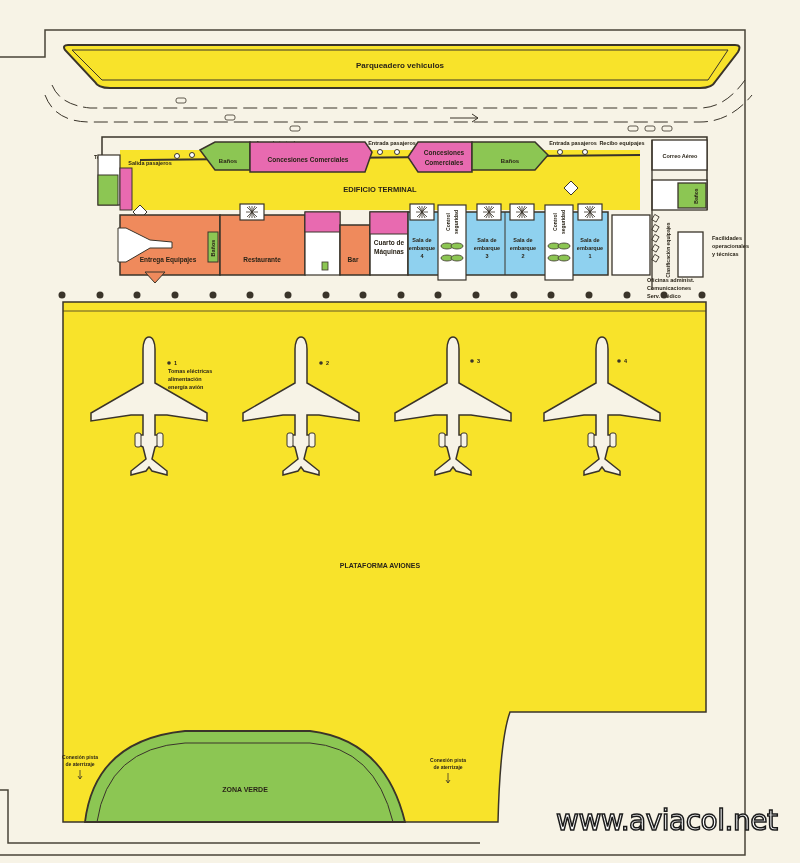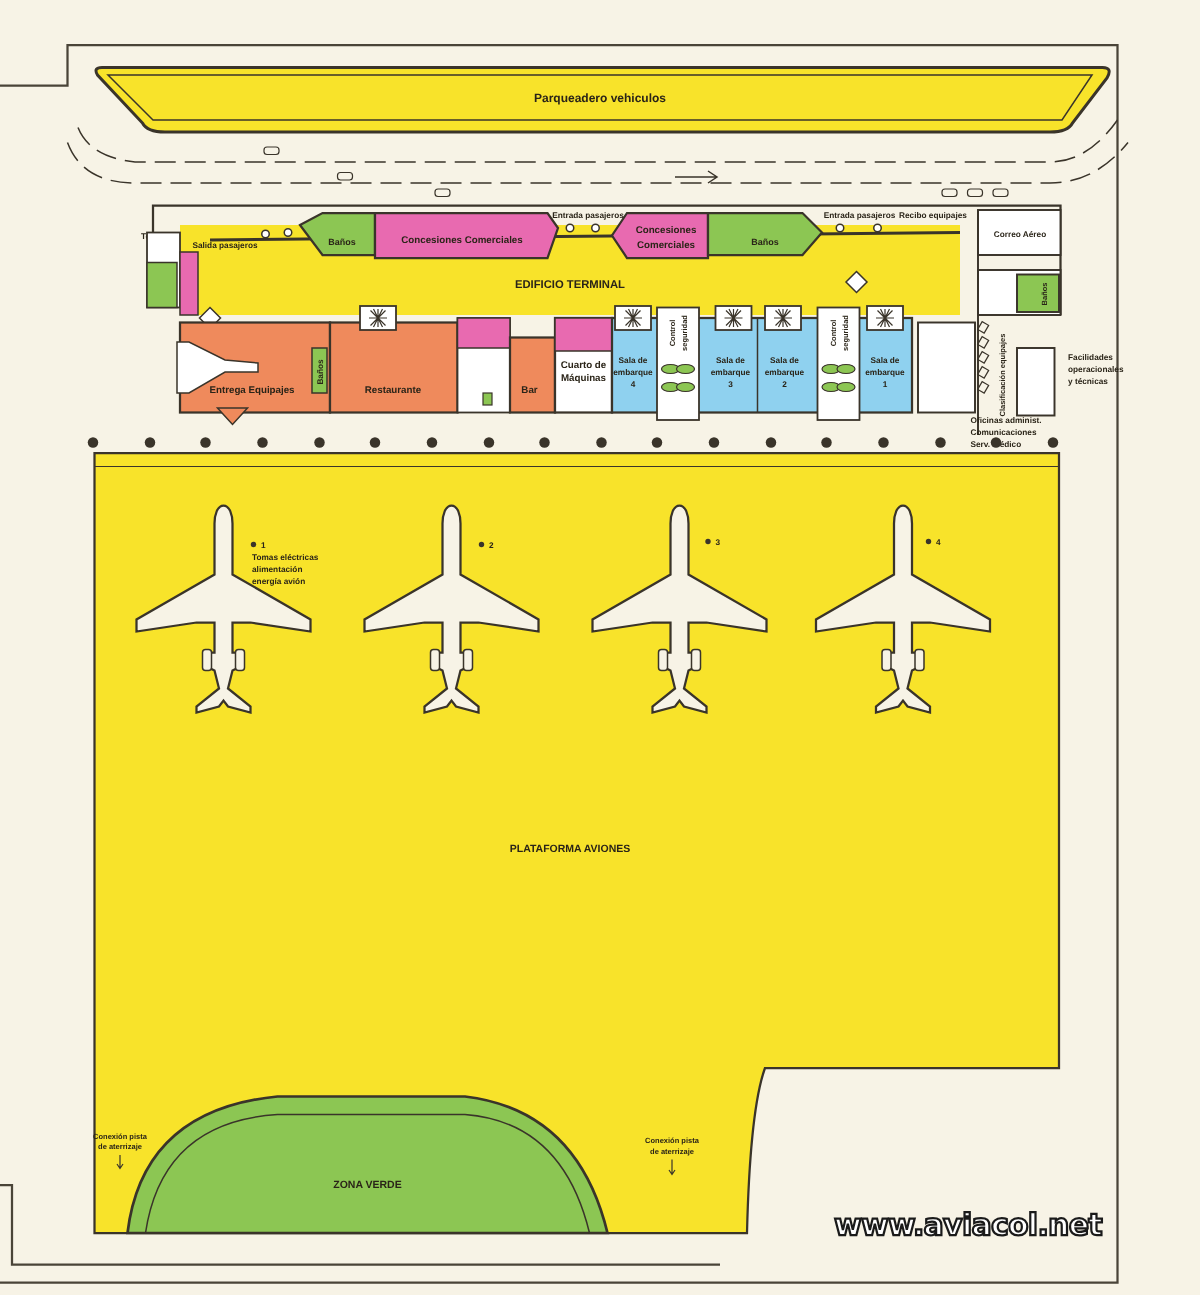--- a/index.html
+++ b/index.html
@@ -1,21 +1,21 @@
 <!DOCTYPE html>
 <html><head>
 <meta charset="utf-8">
 <style>
   html, body { margin:0; padding:0; }
   body { width:800px; height:863px; background:#f7f3e6; position:relative; overflow:hidden;
          font-family:"Liberation Sans", sans-serif; }
   svg { position:absolute; left:0; top:0; }
   .lbl { font-family:"Liberation Sans", sans-serif; fill:#2a2418; font-weight:bold; }
   .wm { position:absolute; left:556px; top:804px; font-family:"DejaVu Sans", sans-serif;
-        font-size:20px; font-weight:bold; color:#fff; letter-spacing:-0.5px;
+        font-size:28px; font-weight:normal; color:#fff; letter-spacing:-0.5px;
         -webkit-text-stroke:1.5px #1a1a1a; }
 </style>
 </head>
 <body>
 
 <svg width="800" height="863" viewBox="0 0 800 863" xmlns="http://www.w3.org/2000/svg">
   <defs>
     <g id="plane">
       <path d="M0,-58 C4,-58 6,-52 6,-46 L6,-12 L58,18 L58,26 L18,20 L6,20 L6,40 L10,40 L10,50 L6,52 L3,64 L18,76 L18,80 L3,76 L0,72 L-3,76 L-18,80 L-18,76 L-3,64 L-6,52 L-10,50 L-10,40 L-6,40 L-6,20 L-18,20 L-58,26 L-58,18 L-6,-12 L-6,-46 C-6,-52 -4,-58 0,-58 Z" fill="#f7f3e6" stroke="#3a342a" stroke-width="1.5"></path>
       <rect x="-14" y="38" width="6" height="14" rx="2" fill="#f7f3e6" stroke="#3a342a" stroke-width="1"></rect>

